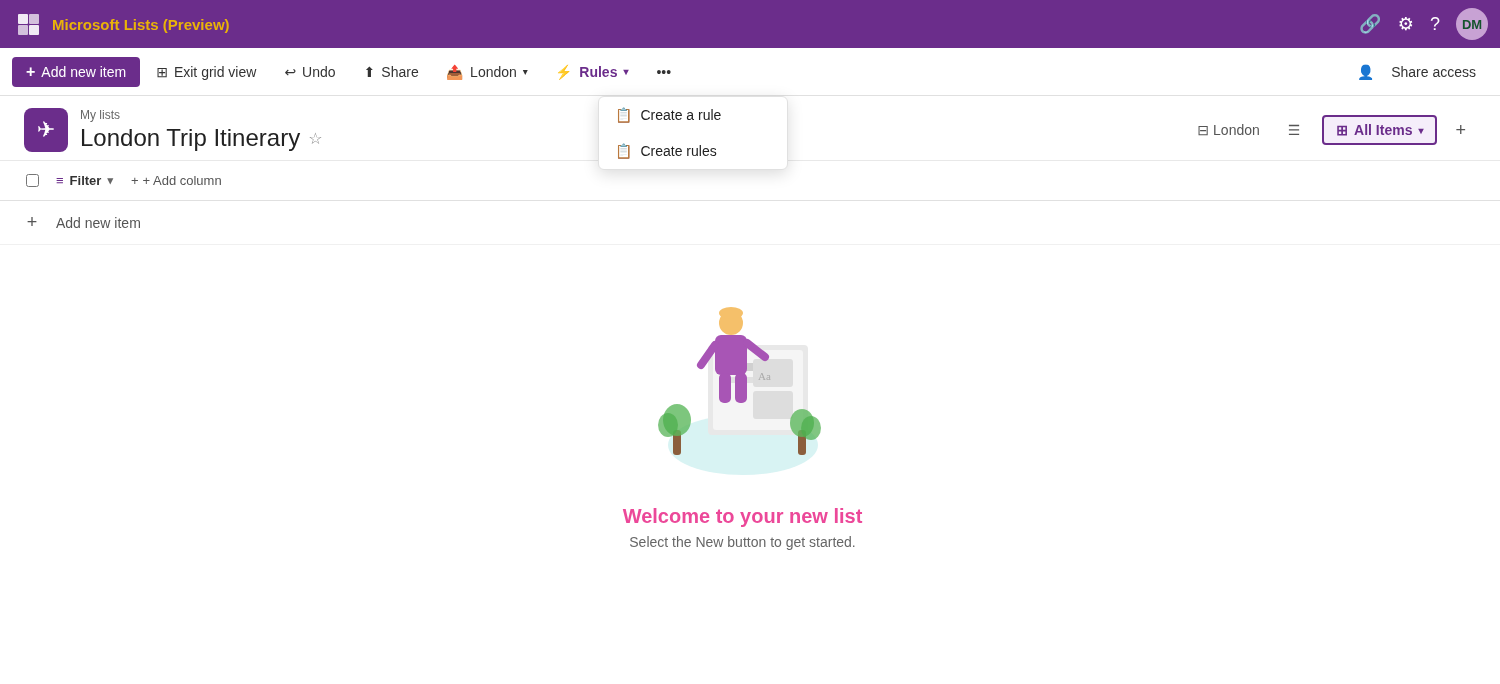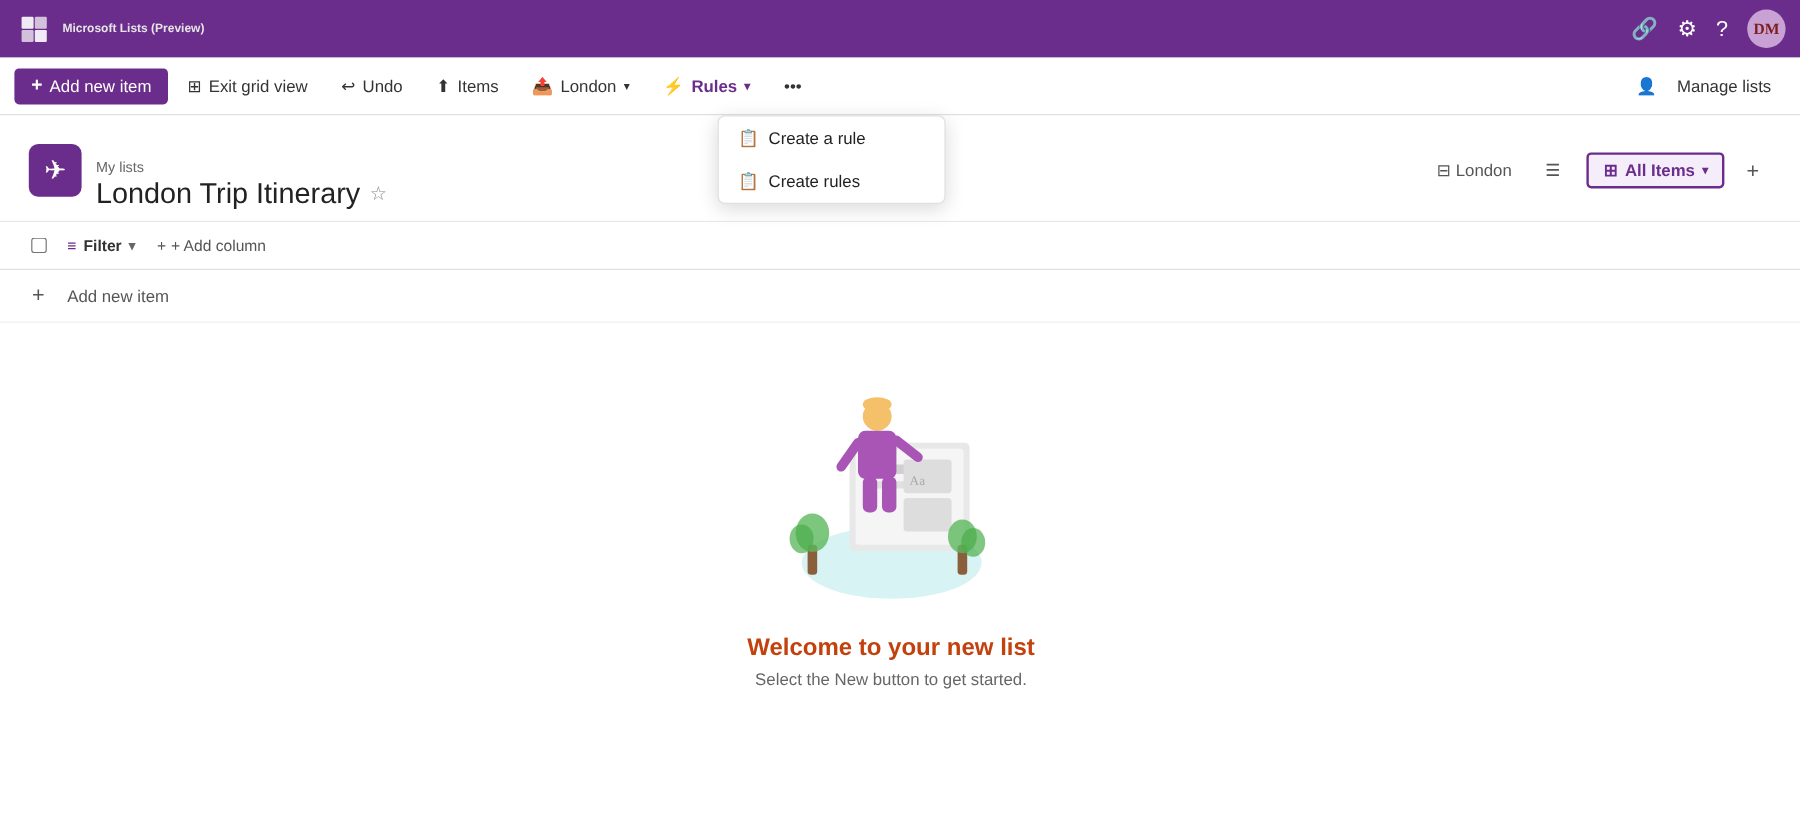--- a/index.html
+++ b/index.html
@@ -12,43 +12,42 @@
       background: #6b2d8b;
       height: 48px;
       padding: 0 12px;
       gap: 8px;
     }
     .topbar-logo {
       width: 32px; height: 32px;
       display: flex; align-items: center; justify-content: center;
     }
     .topbar-title {
-      color: #e5e5e5;
-      font-size: 10px;
+      color: #eab308;
+      font-size: 15px;
       font-weight: 600;
       flex: 1;
     }
     .topbar-icons {
       display: flex; gap: 16px; align-items: center;
     }
     .topbar-icon {
       color: #fff;
       font-size: 18px;
       cursor: pointer;
     }
     .avatar {
       width: 32px; height: 32px;
       border-radius: 50%;
       background: #c8a2d4;
       display: flex; align-items: center; justify-content: center;
       font-size: 13px;
       font-weight: 600;
-      color: #7f1d1d;
-      cursor: pointer;
-      font-family: Liberation Serif, serif;
+      color: #14532d;
+      cursor: pointer;
     }
 
     
     .toolbar {
       display: flex;
       align-items: center;
       background: #fff;
       height: 48px;
       padding: 0 12px;
       border-bottom: 1px solid #e0e0e0;
@@ -89,21 +88,20 @@
       color: #fff;
       font-size: 22px;
     }
     .list-meta {
       flex: 1;
     }
     .list-breadcrumb {
       font-size: 12px;
       color: #666;
       margin-bottom: 2px;
-      margin-top: 24px;
     }
     .list-title-row {
       display: flex; align-items: center; gap: 8px;
     }
     .list-title {
       font-size: 24px;
       font-weight: 400;
       color: #222;
     }
     .star-icon {
@@ -209,21 +207,21 @@
       padding: 40px 15px 60px 0;
     }
     .empty-illustration {
       width: 180px;
       height: 200px;
       margin-bottom: 20px;
     }
     .empty-title {
       font-size: 20px;
       font-weight: 600;
-      color: #c2410c;
+      color: #ec4899;
       margin-bottom: 6px;
     }
     .empty-subtitle {
       font-size: 14px;
       color: #666;
     }
 
     
     .dropdown-overlay {
       position: fixed;
@@ -290,40 +288,40 @@
     <button class="toolbar-btn">
       <span>⊞</span>
       <span>Exit grid view</span>
     </button>
     <button class="toolbar-btn">
       <span>↩</span>
       <span>Undo</span>
     </button>
     <button class="toolbar-btn">
       <span>⬆</span>
-      <span>Items</span>
+      <span>Share</span>
     </button>
     <button class="toolbar-btn">
       <span>📤</span>
       <span>London</span>
       <span style="font-size:10px;">▾</span>
     </button>
     <button class="toolbar-btn" style="color:#6b2d8b; font-weight:600;">
       <span>⚡</span>
       <span>Rules</span>
       <span style="font-size:10px;">▾</span>
     </button>
     <button class="toolbar-btn">
       <span>•••</span>
     </button>
     <span class="toolbar-spacer"></span>
     <div style="display:flex;align-items:center;gap:4px;">
       <span style="color:#555;font-size:14px;">👤</span>
       <button class="toolbar-btn">
-        <span>Manage lists</span>
+        <span>Share access</span>
       </button>
     </div>
   </div>
 
   <div class="header-area">
     <div class="list-icon">
       <span>✈</span>
     </div>
     <div class="list-meta">
       <div class="list-breadcrumb">My lists</div>

